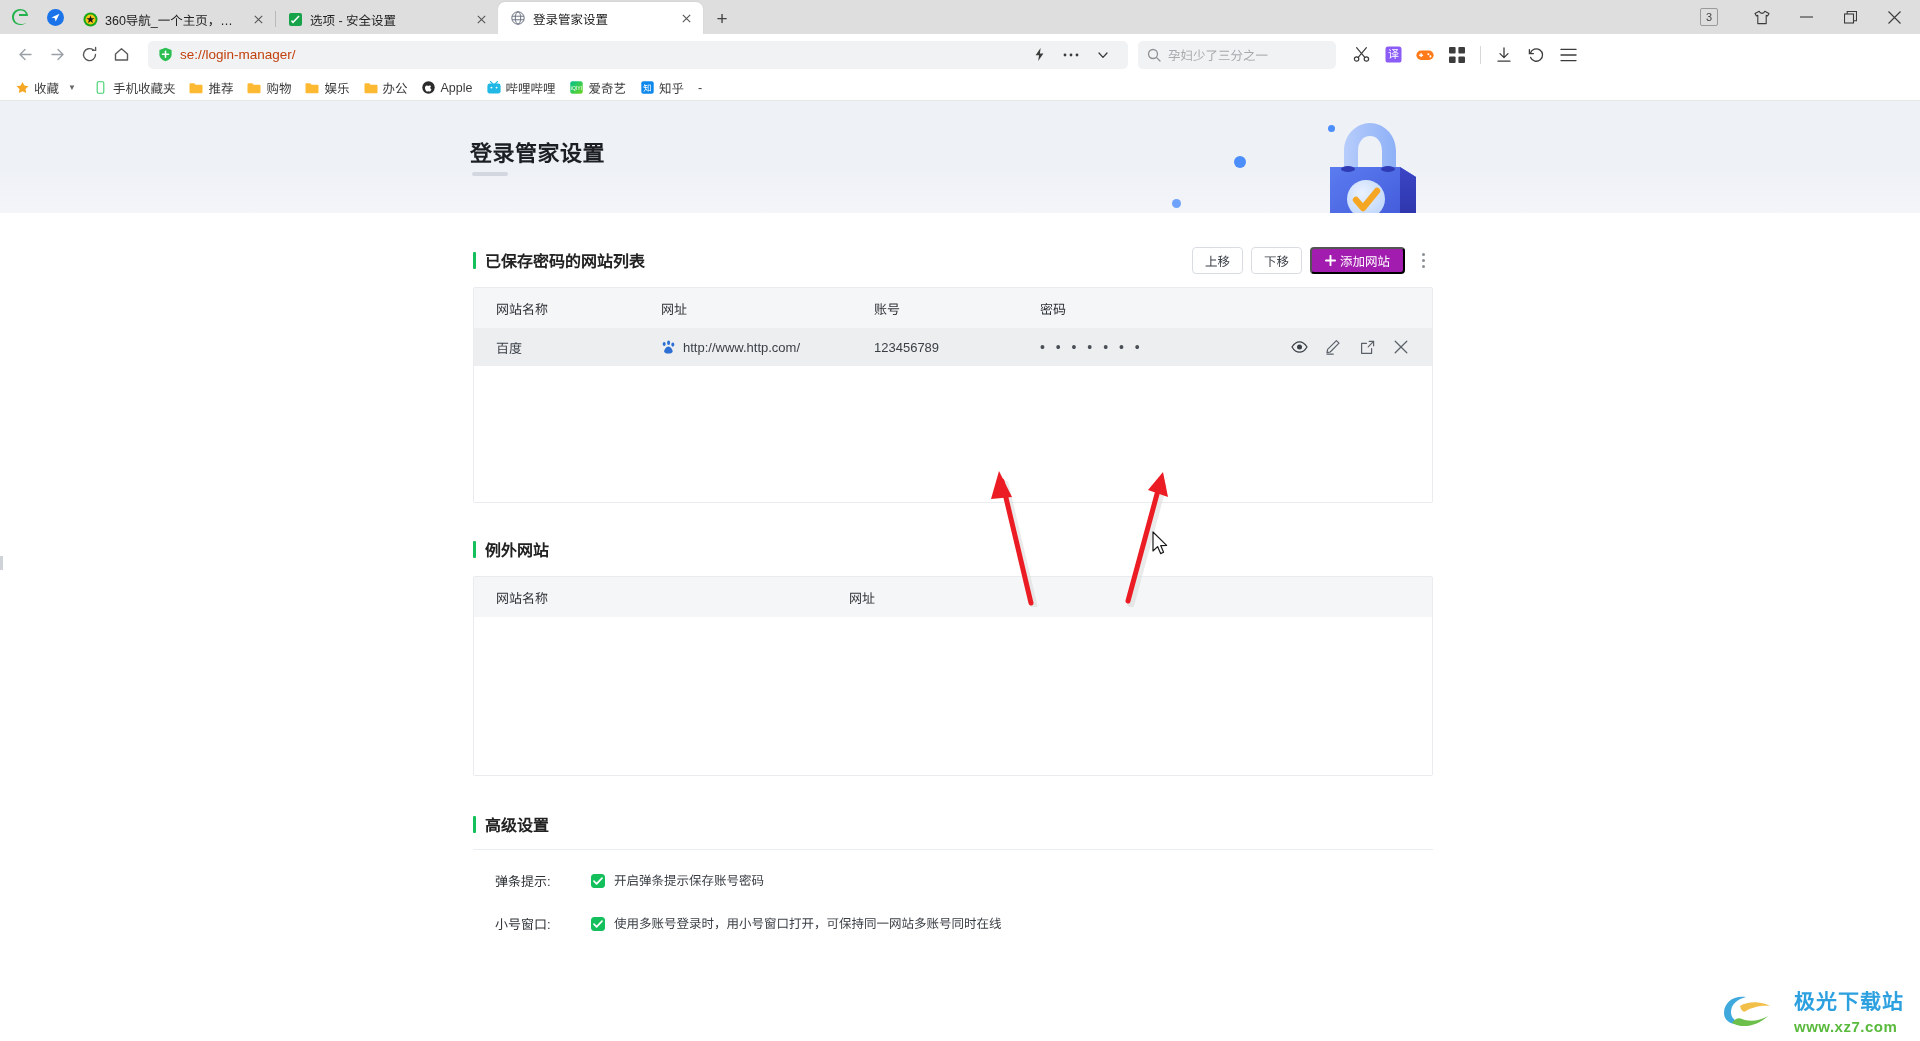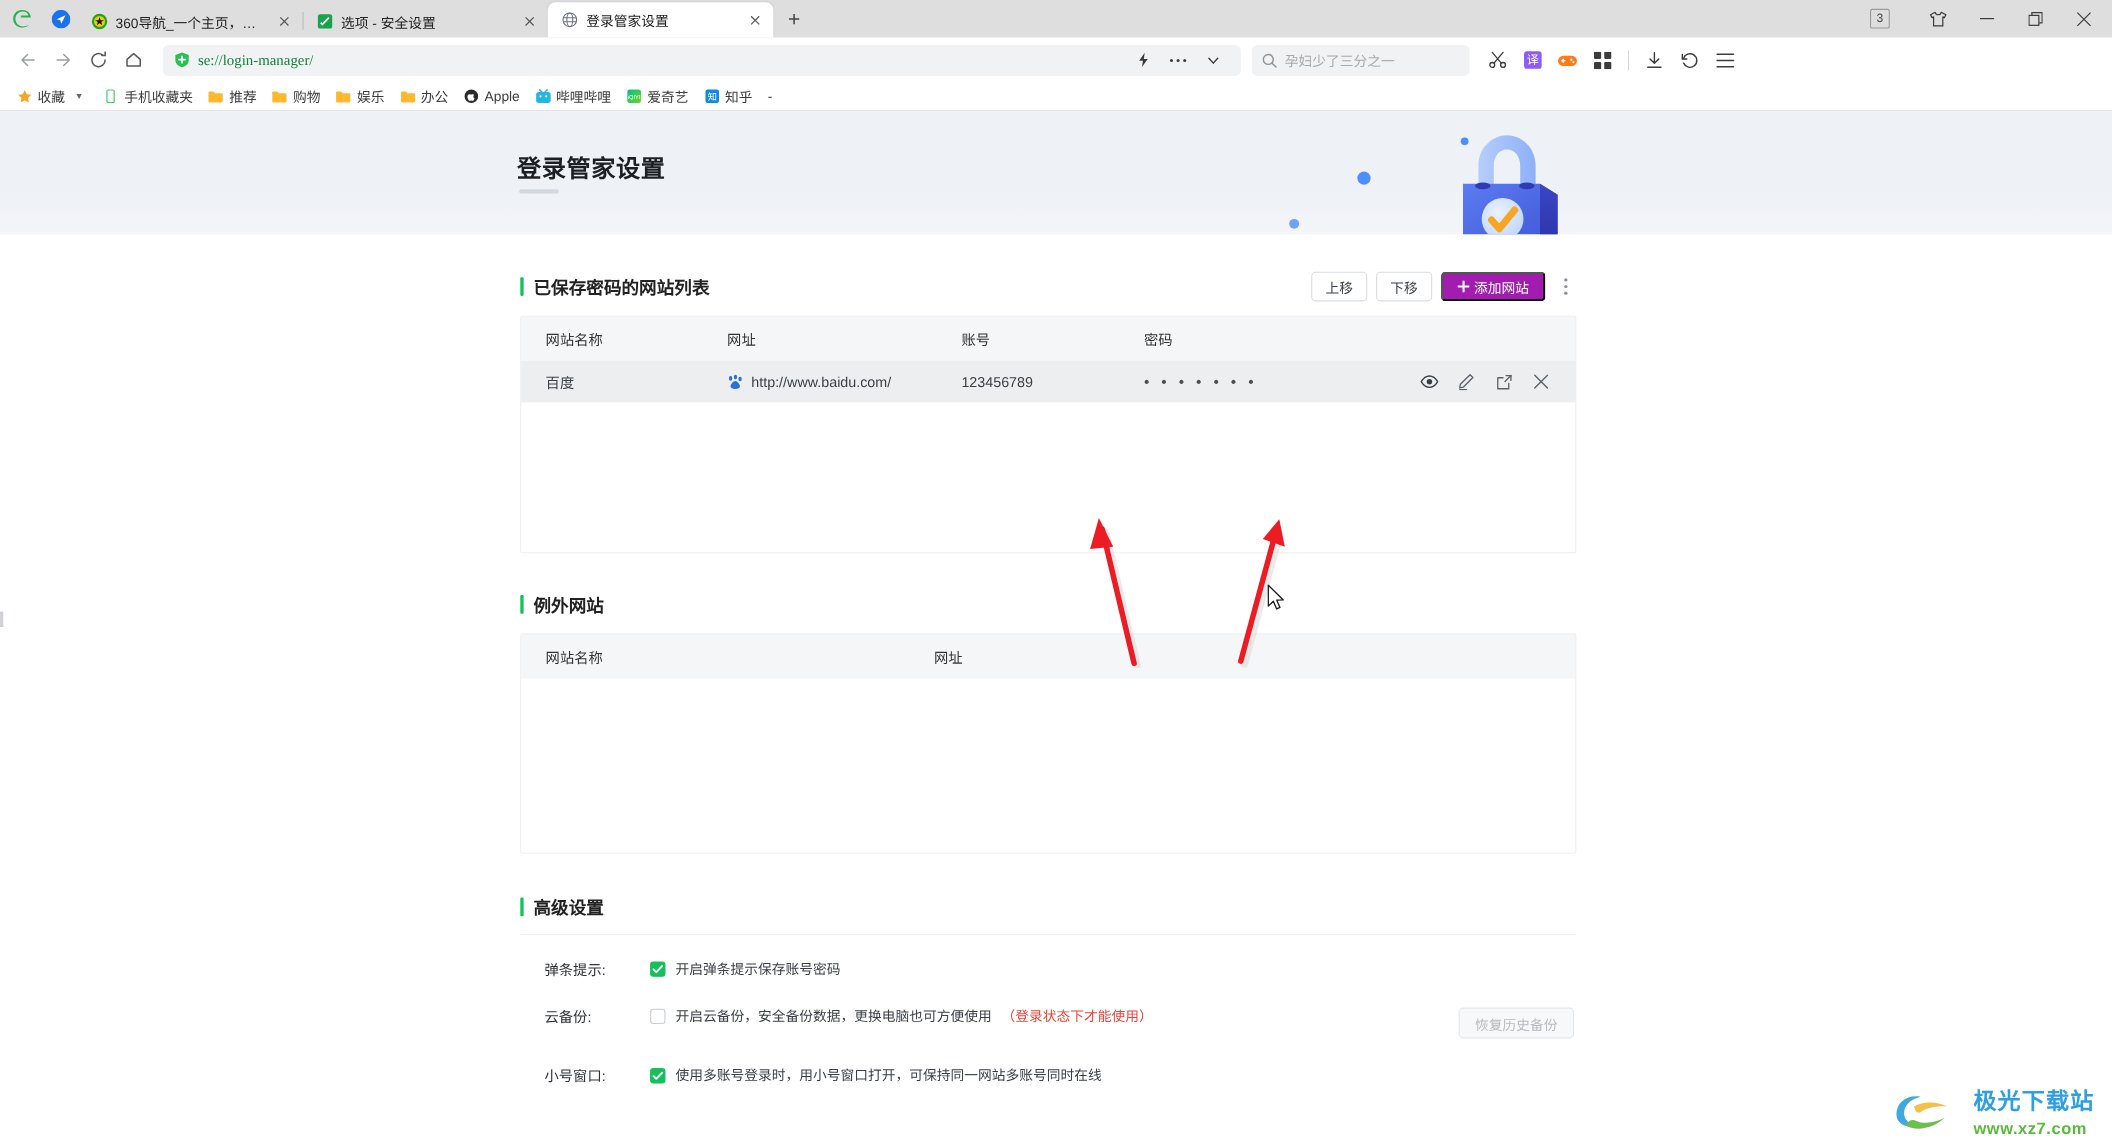--- a/index.html
+++ b/index.html
@@ -63,21 +63,21 @@
   }
   .tbtn {
     width: 30px; height: 30px; border-radius: 4px; display:flex; align-items:center; justify-content:center;
     color: #5a5a5a;
   }
   .omnibox {
     flex: 1 1 auto; height: 28px; background: #f1f2f3; border-radius: 5px;
     display:flex; align-items:center; padding: 0 10px; gap: 7px; margin: 0 8px 0 10px;
     max-width: 980px;
   }
-  .omni-url { font-size: 13.5px; color: #15803d; white-space:nowrap; overflow:hidden;font-family:Liberation Serif, serif; }
+  .omni-url { font-size: 13.5px; color: #c2410c; white-space:nowrap; overflow:hidden; }
   .omni-right { margin-left:auto; display:flex; align-items:center; gap:2px; }
   .searchbox {
     width: 198px; height: 28px; background: #f1f2f3; border-radius: 5px;
     display:flex; align-items:center; padding: 0 9px; gap:7px; margin-right: 8px;
   }
   .searchbox .sph { font-size: 12.5px; color: #a7a9ac; white-space:nowrap; overflow:hidden; }
   .tb-divider { width:1px; height:18px; background:#d8d8d8; margin: 0 6px; }
 
   
   .bookmarks {
@@ -556,21 +556,21 @@
                 <div class="td c1">百度</div>
                 <div class="td c2">
                   <span style="display:flex;">
                     <svg width="15" height="15" viewBox="0 0 15 15">
                       <ellipse cx="3.2" cy="4" rx="1.5" ry="2.1" fill="#2d6fd4"></ellipse>
                       <ellipse cx="7.6" cy="2.8" rx="1.5" ry="2.2" fill="#2d6fd4"></ellipse>
                       <ellipse cx="11.8" cy="4.6" rx="1.5" ry="2.1" fill="#2d6fd4"></ellipse>
                       <path d="M7.4 6.4 C9.4 6.4 11.6 9.4 11.6 11.2 C11.6 12.8 10 13.6 7.4 13.6 C4.8 13.6 3.2 12.8 3.2 11.2 C3.2 9.4 5.4 6.4 7.4 6.4 Z" fill="#2d6fd4"></path>
                     </svg>
                   </span>
-                  <span>http://www.baidu.com/</span>
+                  <span>http://www.http.com/</span>
                 </div>
                 <div class="td c3">123456789</div>
                 <div class="td c4">
                   <span class="pw-dots">• • • • • • •</span>
                   <span class="row-actions">
                     <span class="ract">
                       <svg width="17" height="12" viewBox="0 0 17 12">
                         <path d="M1 6 C3.4 2 6 .8 8.5 .8 C11 .8 13.6 2 16 6 C13.6 10 11 11.2 8.5 11.2 C6 11.2 3.4 10 1 6 Z" fill="none" stroke="#3a3f45" stroke-width="1.25"></path>
                         <circle cx="8.5" cy="6" r="2.5" fill="#3a3f45"></circle>
                         </svg>
@@ -624,29 +624,20 @@
             <div class="adv-field">
               <span class="cbx on">
                 <svg width="10" height="8" viewBox="0 0 10 8">
                     <path d="M1 4.2 L3.6 6.8 L9 1.2" fill="none" stroke="#fff" stroke-width="1.7" stroke-linecap="round" stroke-linejoin="round"></path>
                   </svg>
               </span>
               <span class="adv-text">开启弹条提示保存账号密码</span>
             </div>
           </div>
 
-          <div class="adv-row" style="margin-top:26px;">
-            <div class="adv-label">云备份:</div>
-            <div class="adv-field">
-              <span class="cbx off"></span>
-              <span class="adv-text">开启云备份，安全备份数据，更换电脑也可方便使用</span>
-              <span class="adv-text warn">（登录状态下才能使用）</span>
-              <button class="btn-ghost">恢复历史备份</button>
-            </div>
-          </div>
 
           <div class="adv-row" style="margin-top:26px;">
             <div class="adv-label">小号窗口:</div>
             <div class="adv-field">
               <span class="cbx on">
                 <svg width="10" height="8" viewBox="0 0 10 8">
                     <path d="M1 4.2 L3.6 6.8 L9 1.2" fill="none" stroke="#fff" stroke-width="1.7" stroke-linecap="round" stroke-linejoin="round"></path>
                   </svg>
               </span>
               <span class="adv-text">使用多账号登录时，用小号窗口打开，可保持同一网站多账号同时在线</span>

